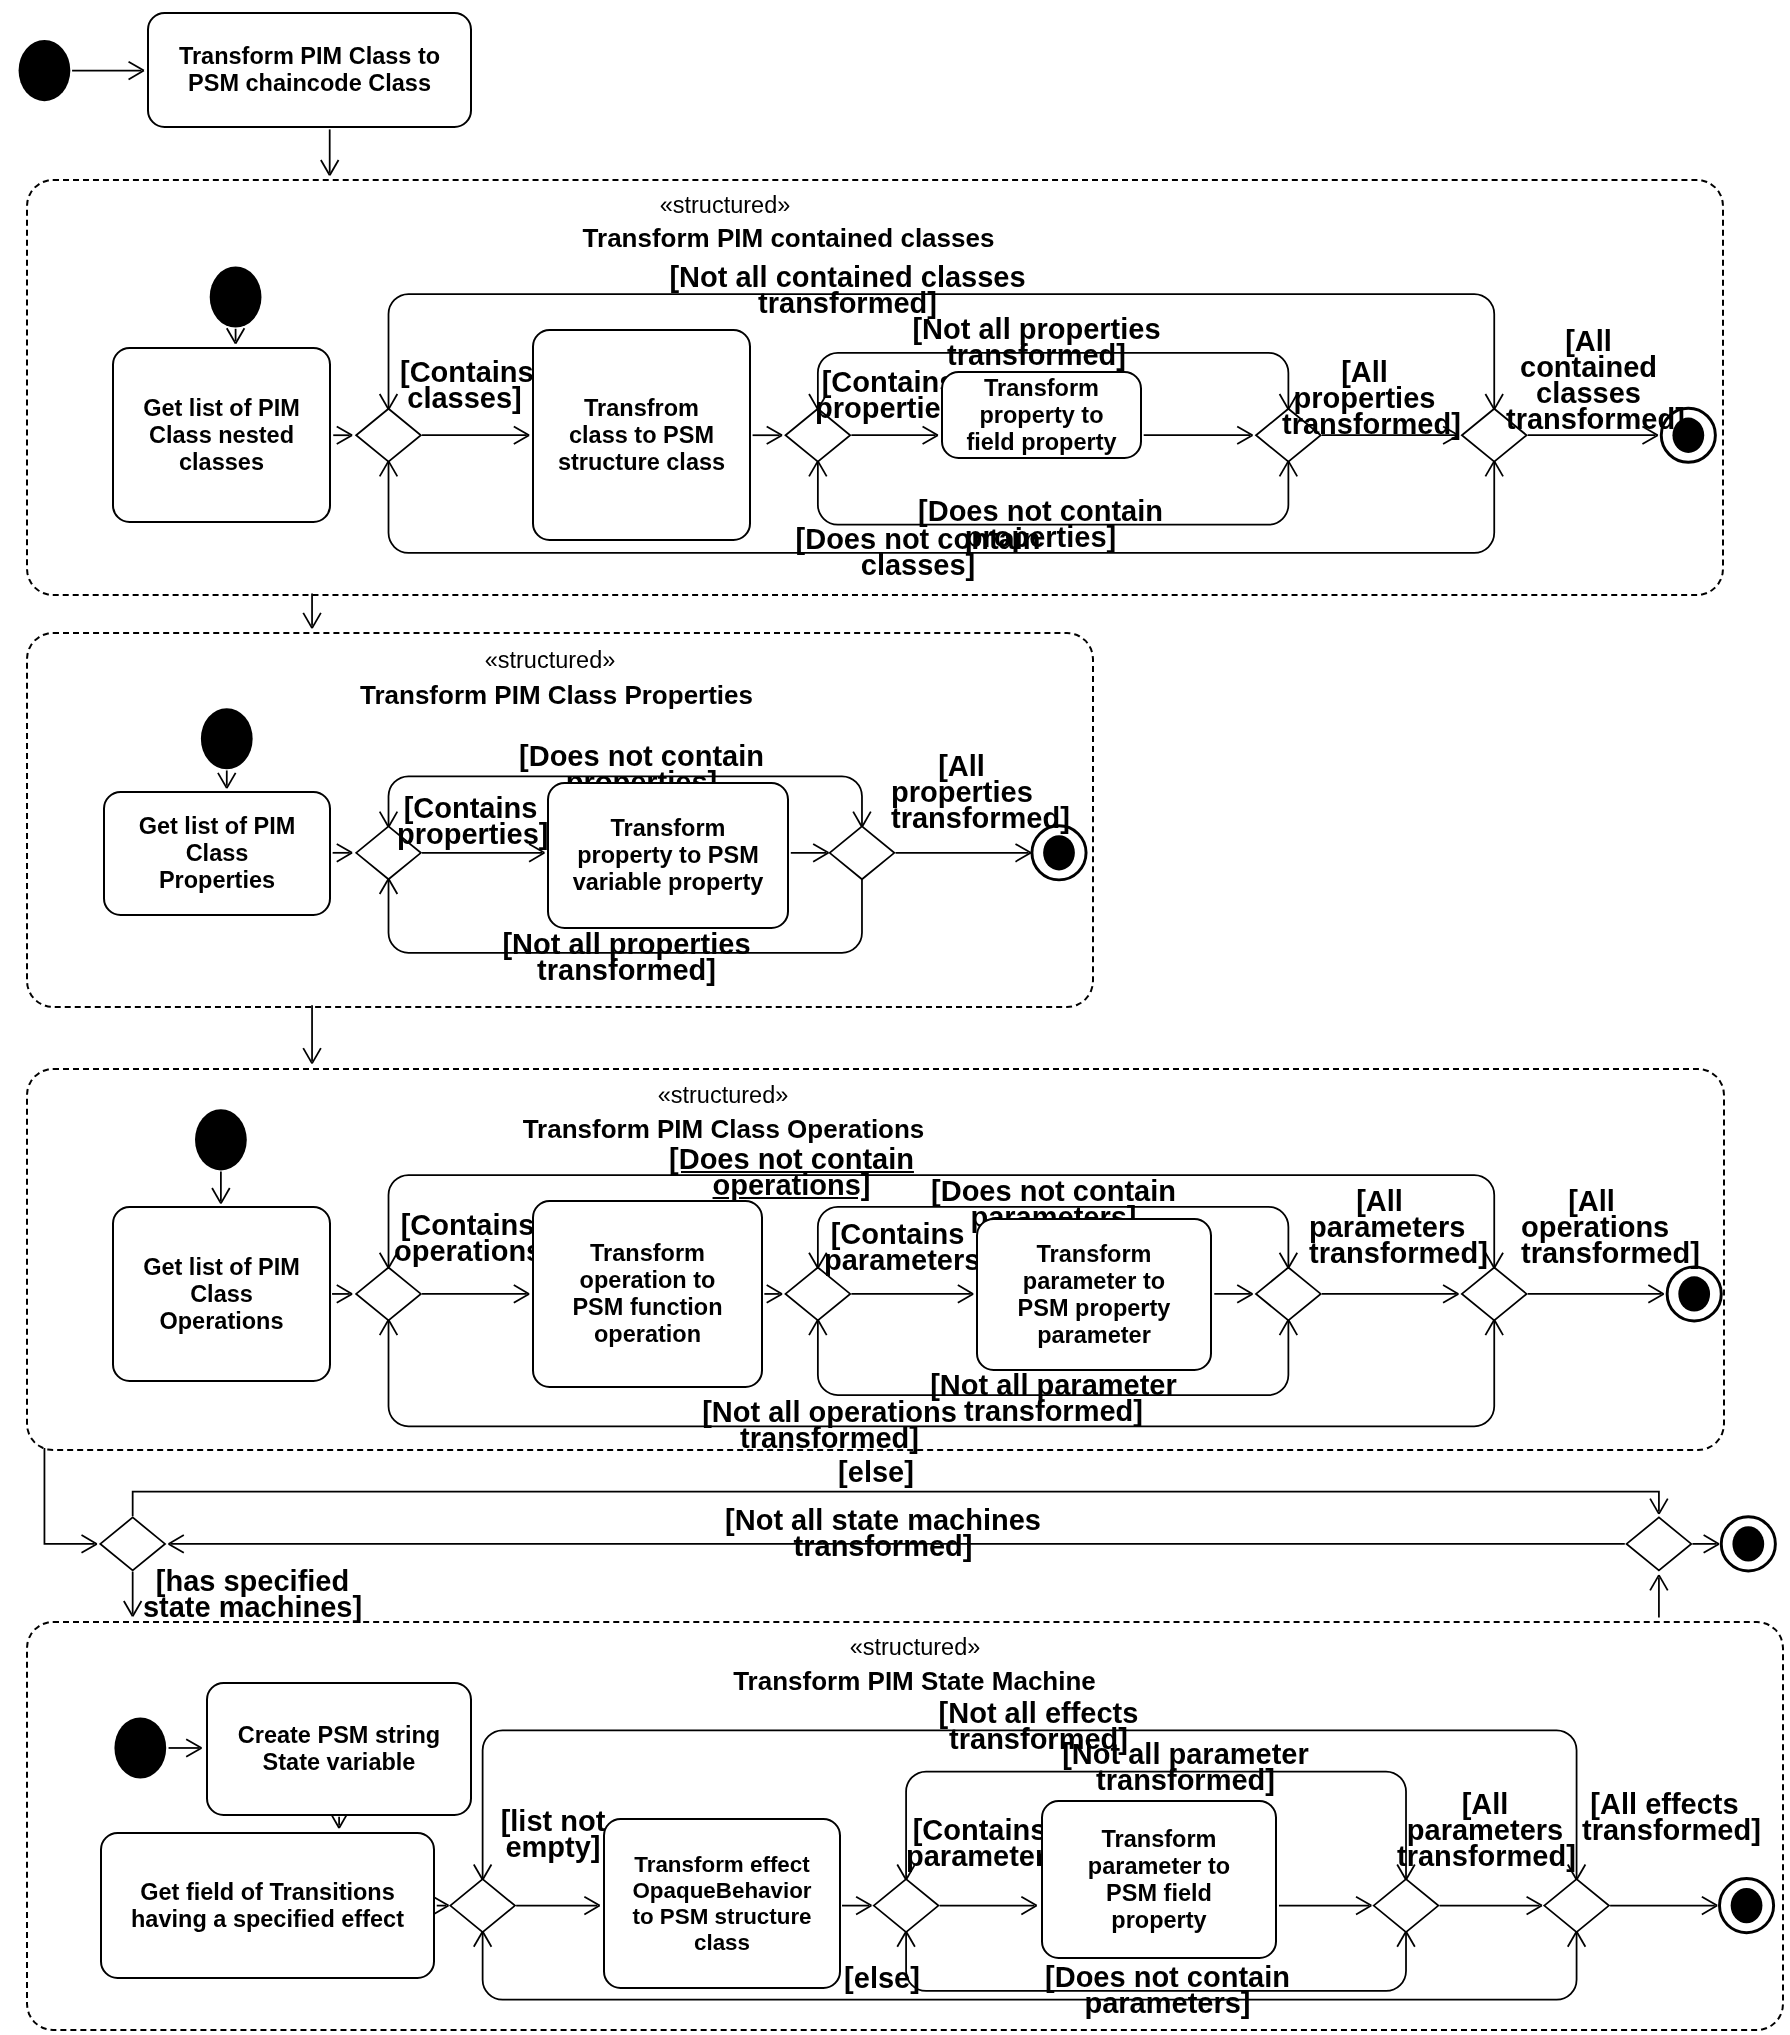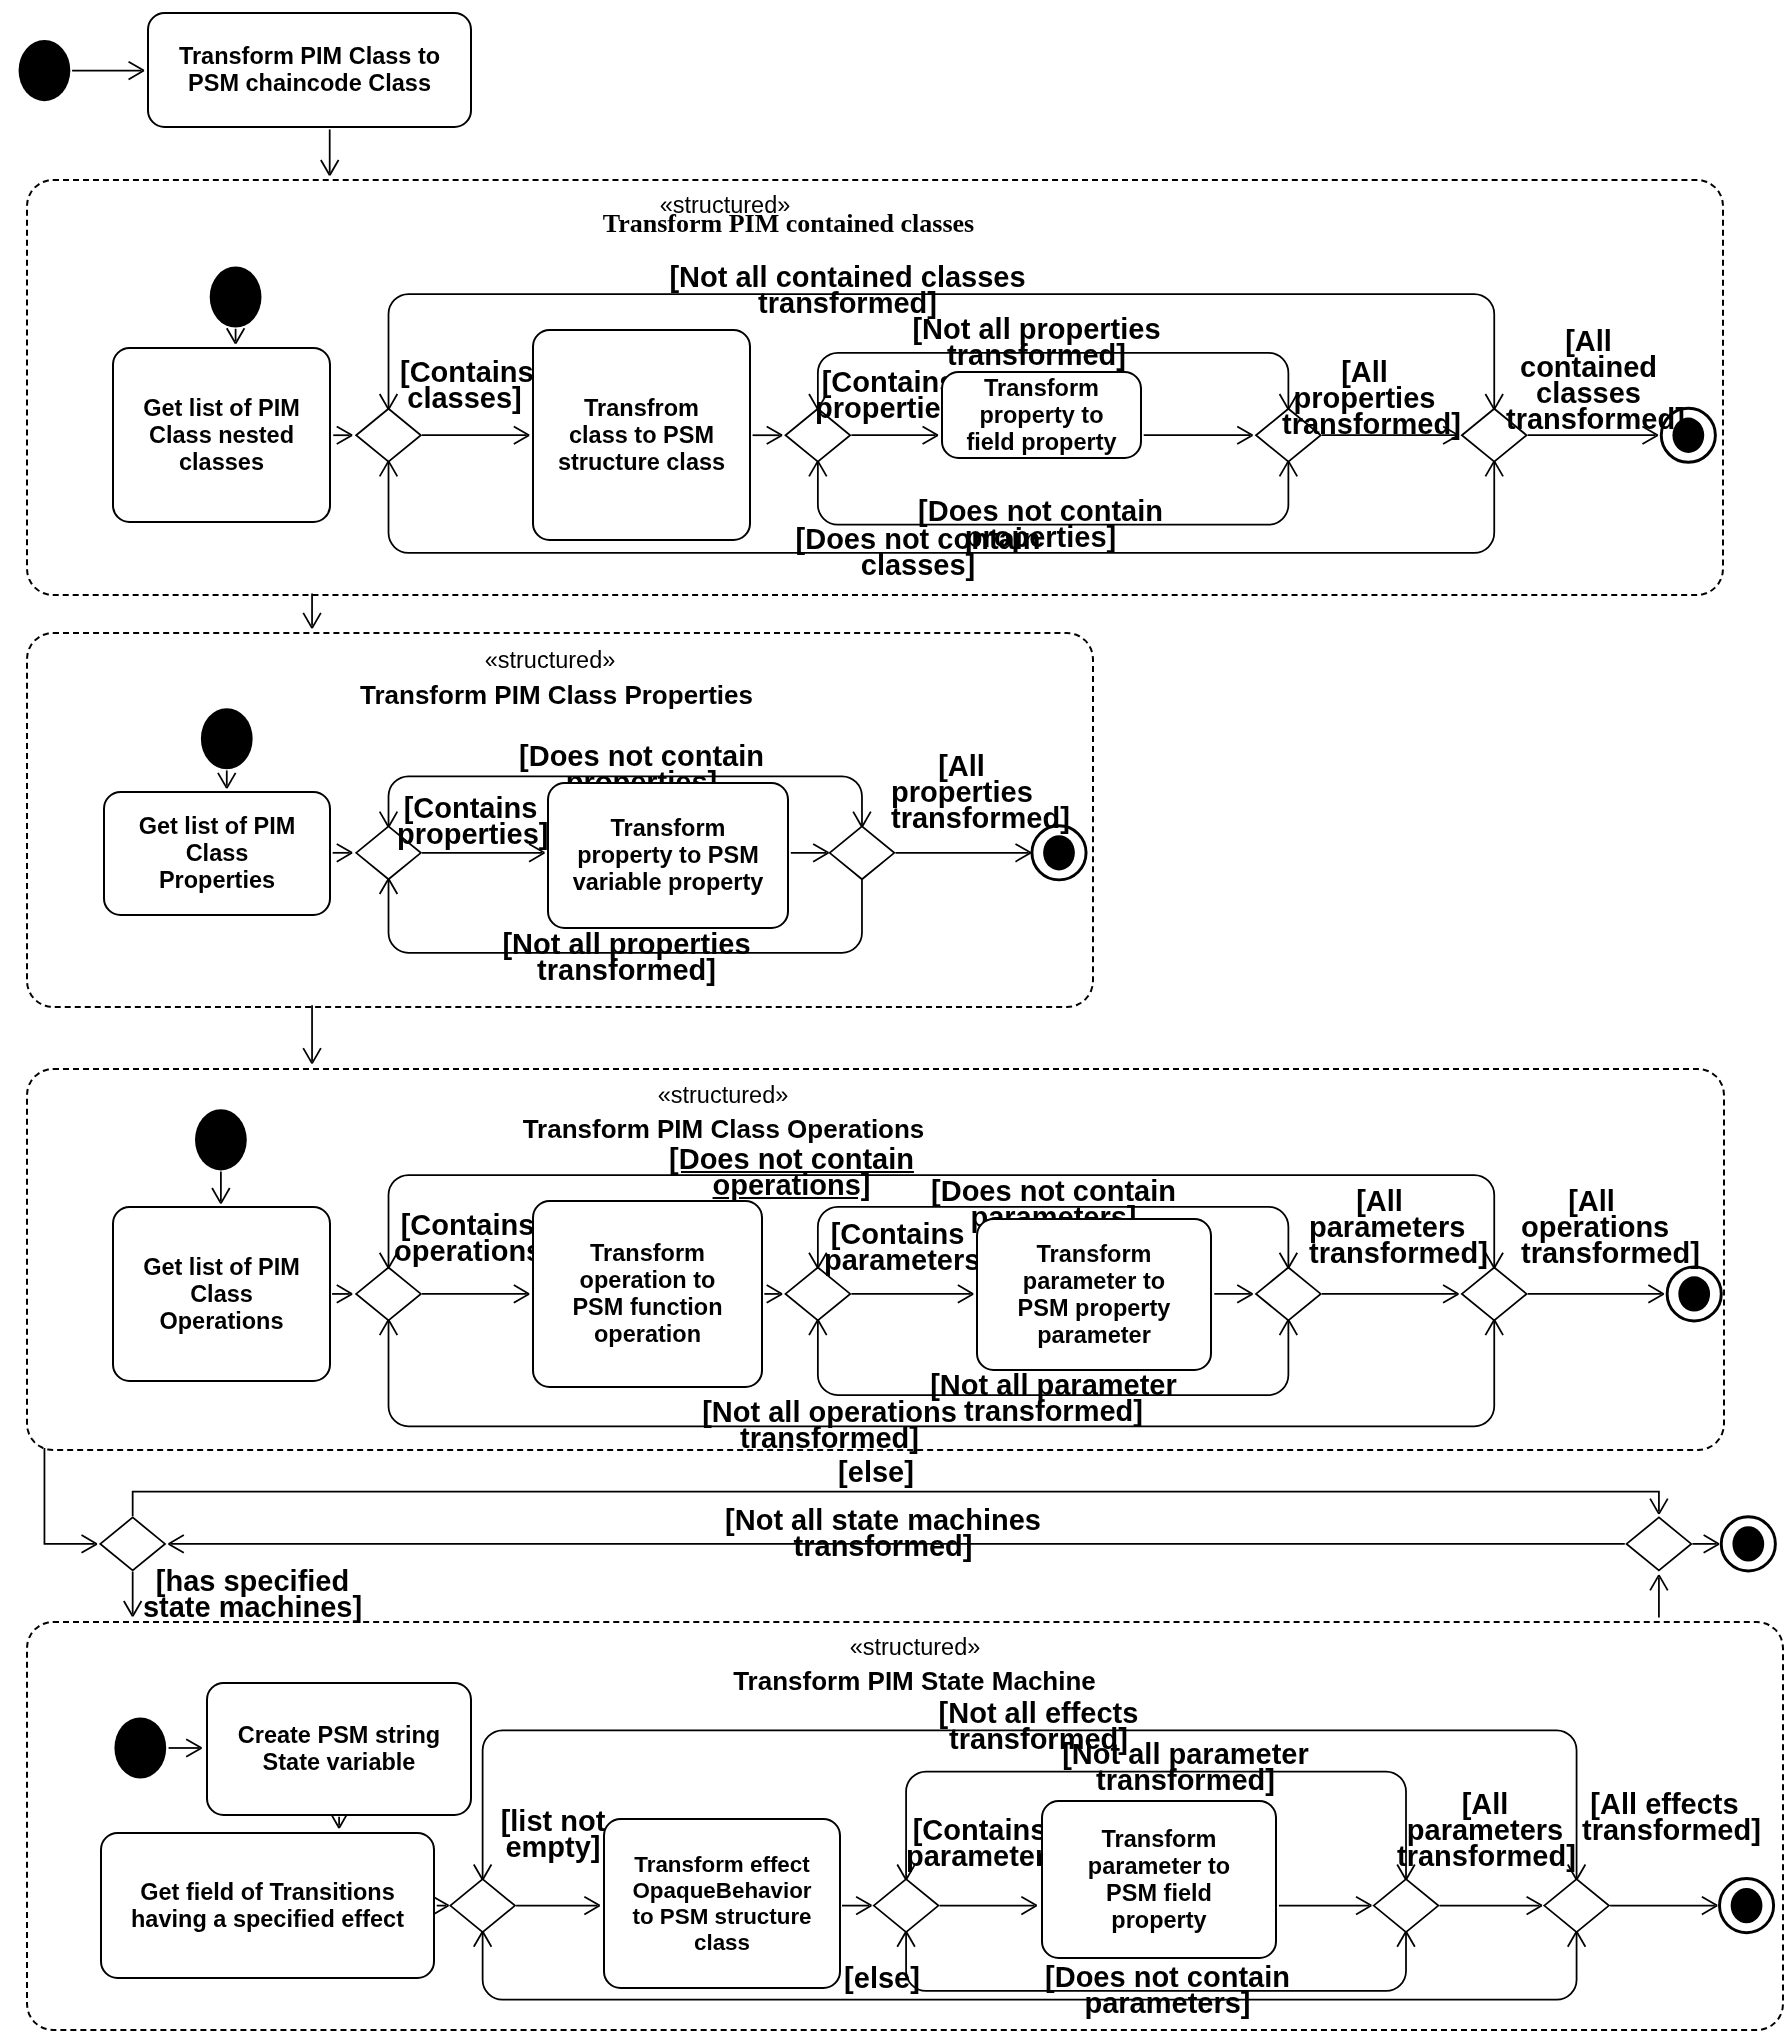--- a/index.html
+++ b/index.html
@@ -251,21 +251,21 @@
         <circle cx="2969" cy="3240" r="46" fill="#fff" stroke="#000" stroke-width="5"></circle>
         <ellipse cx="2969" cy="3240" rx="27" ry="30" fill="#000"></ellipse>
       </g>
   </svg>
 
   <div class="node" style="left:147px;top:11.8px;width:325px;height:116px;">
     <span>Transform PIM Class to PSM chaincode Class</span>
   </div>
 
   <div class="lbl stereo" style="left:578px;top:192px;width:294px;">«structured»</div>
-  <div class="lbl rtitle" style="left:524px;top:210px;width:529px;font-family:Liberation Serif, serif;">Transform PIM contained classes</div>
+  <div class="lbl rtitle" style="left:524px;top:225px;width:529px;">Transform PIM contained classes</div>
   <div class="lbl guard" style="left:612px;top:264px;width:471px;">[Not all contained classes transformed]</div>
   <div class="lbl guard" style="left:854px;top:316px;width:365px;">[Not all properties transformed]</div>
   <div class="node" style="left:112px;top:347px;width:219px;height:176px;">
     <span>Get list of PIM Class nested classes</span>
   </div>
   <div class="lbl guard" style="left:400px;top:359px;width:129px;">[Contains classes]</div>
   <div class="node" style="left:532px;top:329px;width:219px;height:212px;">
     <span>Transfrom class to PSM structure class</span>
   </div>
   <div class="lbl guard" style="left:815px;top:369px;width:147px;">[Contains properties]</div>

